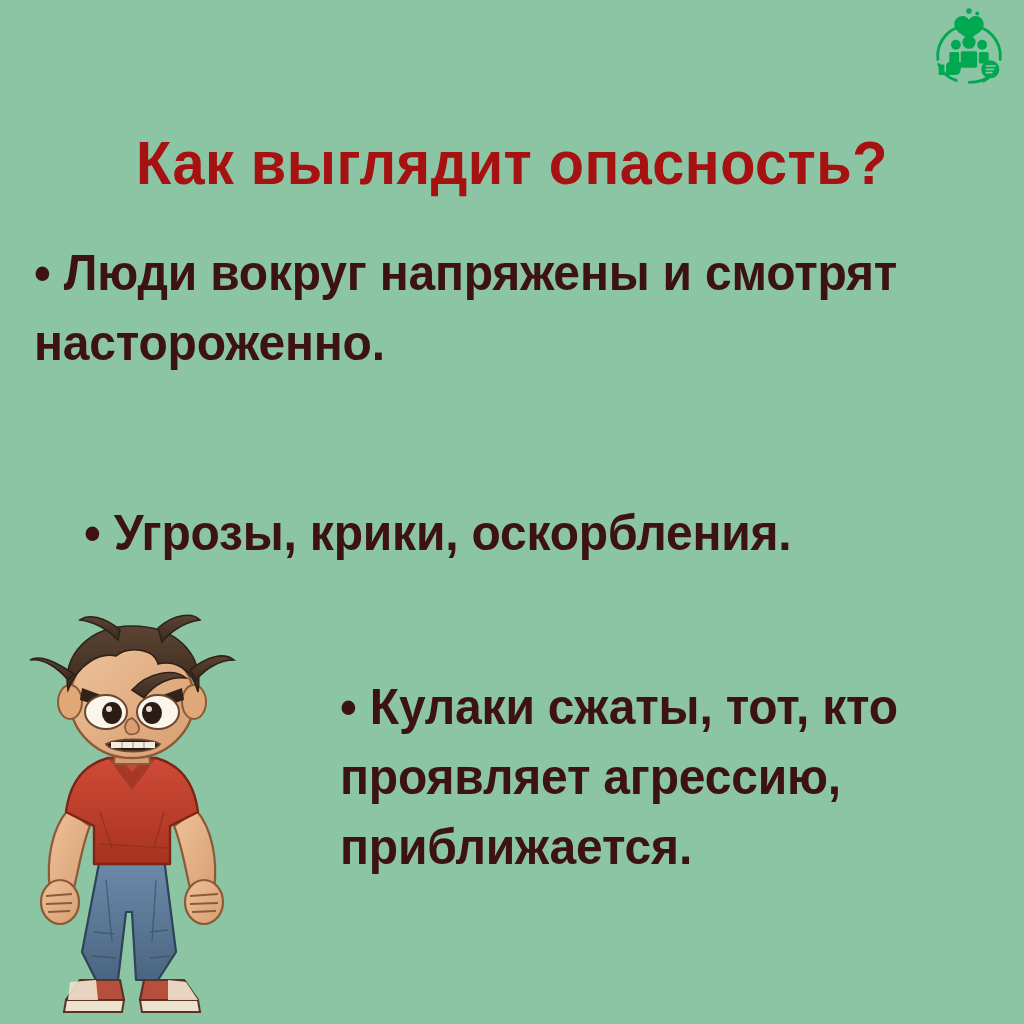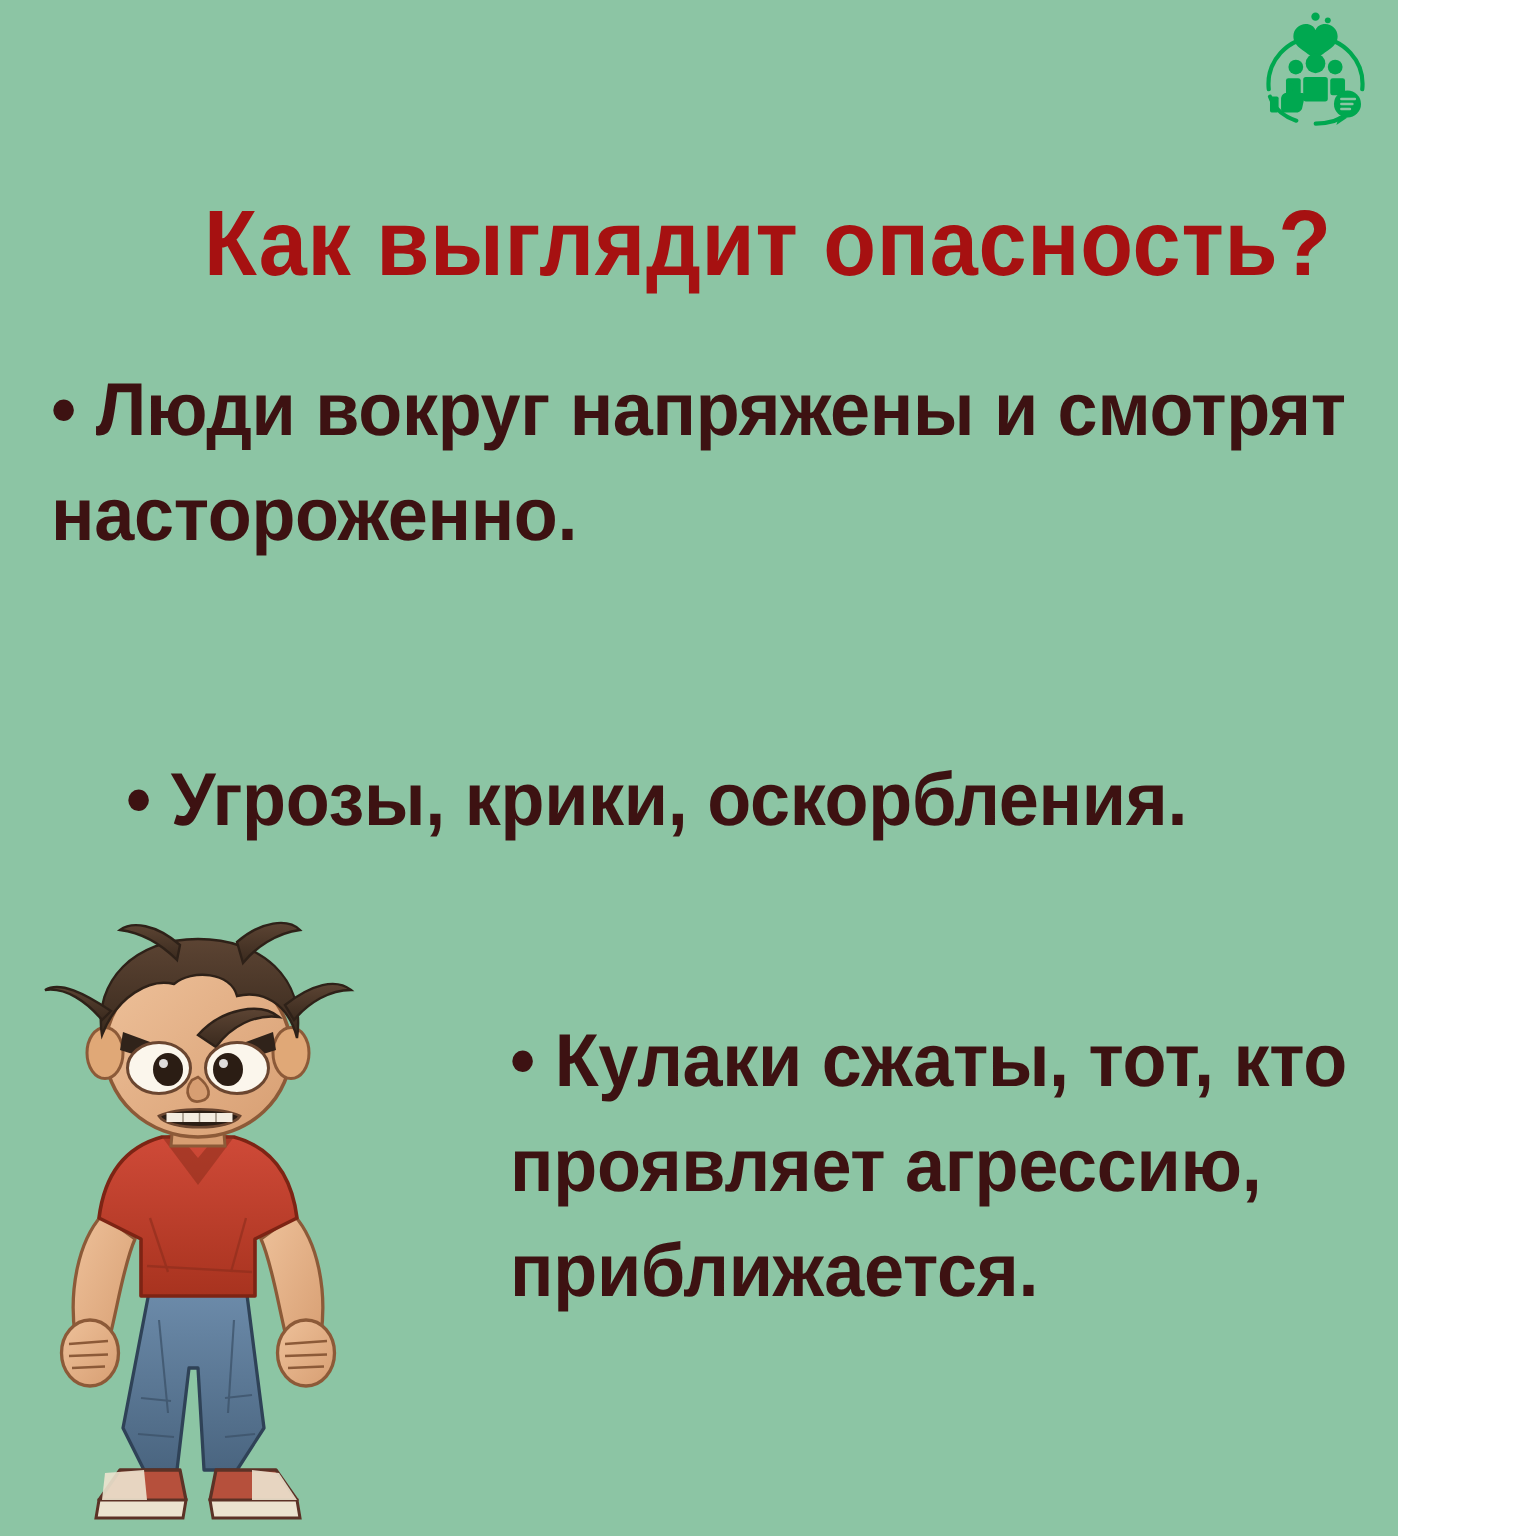--- a/index.html
+++ b/index.html
@@ -8,21 +8,21 @@
     padding: 0;
   }
   body {
     width: 1024px;
     height: 1024px;
     overflow: hidden;
     font-family: "Liberation Sans", sans-serif;
   }
   #poster {
     position: relative;
-    width: 932px;
+    width: 1024px;
     height: 1024px;
     background: #8cc5a4;
     overflow: hidden;
   }
 
   
   #logo {
     position: absolute;
     top: 6px;
     right: 14px;

